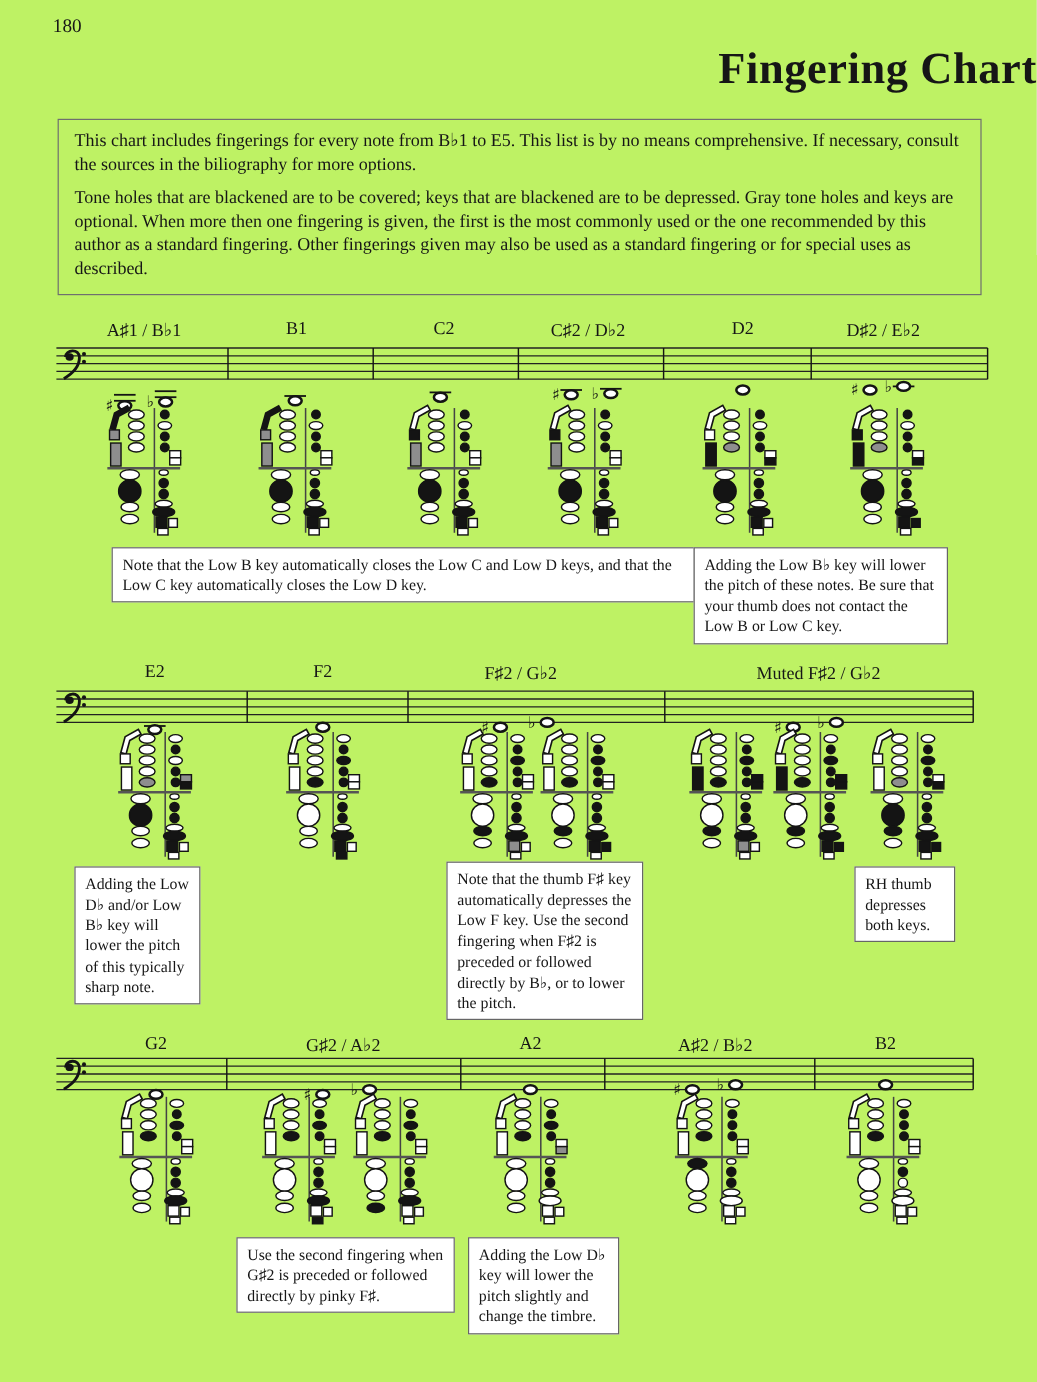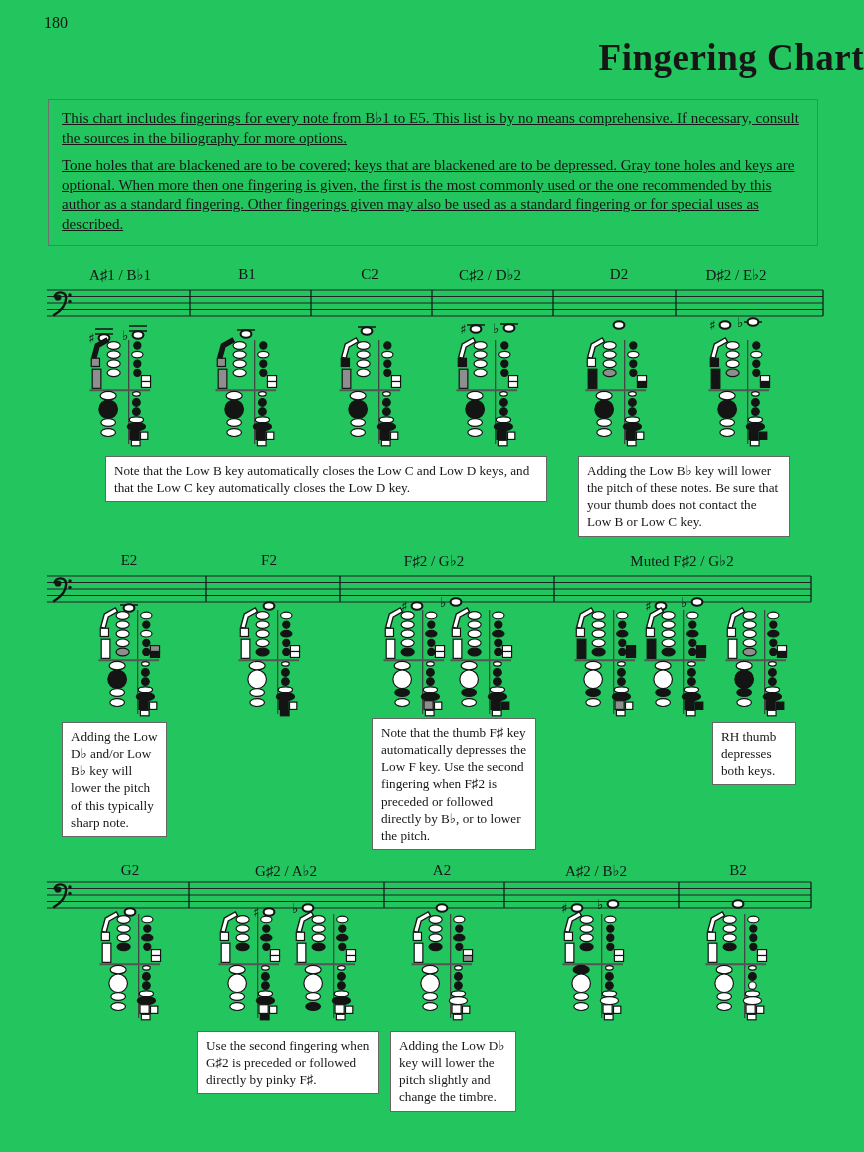--- a/index.html
+++ b/index.html
@@ -1,23 +1,23 @@
 <!DOCTYPE html>
 <html><head>
 <meta charset="utf-8">
 <style>
   html,body{margin:0;padding:0;background:#e8e8e8;}
-  .page{position:relative;width:864px;height:1152px;background:#22c55e;margin:0 auto;
+  .page{position:relative;width:864px;height:1152px;background:#bef264;margin:0 auto;
         font-family:"Liberation Serif", "DejaVu Serif", serif;color:#161616;overflow:hidden;}
   .page-number{position:absolute;left:44px;top:14px;font-size:16px;}
   .title{position:absolute;left:0;top:36px;width:100%;text-align:right;margin:0;
          font-size:37px;font-weight:bold;letter-spacing:.5px;}
   .intro-box{position:absolute;left:48px;top:99px;width:770px;box-sizing:border-box;
              border:1px solid #6f6f6f;padding:9px 13px 11px 13px;font-size:15px;line-height:1.3;}
-  .intro-box p{margin:0;text-decoration:underline;}
+  .intro-box p{margin:0;}
   .intro-box p + p{margin-top:8px;}
   .note-label{position:absolute;transform:translateX(-50%);white-space:nowrap;
               font-size:15px;font-family:"Liberation Serif","DejaVu Sans",serif;}
   .note-box{position:absolute;box-sizing:border-box;border:1px solid #666;background:#fff;
             padding:5px 8px;font-size:13.2px;line-height:1.3;}
   svg.staff, svg.fingering{position:absolute;overflow:visible;}
 </style>
 </head>
 <body>
 
@@ -267,21 +267,21 @@
         <ellipse cx="21" cy="103.5" rx="8" ry="4.3" fill="#ffffff" stroke="#141414" stroke-width="1.3"></ellipse>
         <ellipse cx="52" cy="61" rx="4.2" ry="2.5" fill="#ffffff" stroke="#141414" stroke-width="1.3"></ellipse>
         <circle cx="52" cy="70.5" r="4.2" fill="#141414" stroke="#141414" stroke-width="1.3"></circle>
         <circle cx="52" cy="80.5" r="4.2" fill="#141414" stroke="#141414" stroke-width="1.3"></circle>
         <ellipse cx="52" cy="89.5" rx="7.8" ry="3.2" fill="#ffffff" stroke="#141414" stroke-width="1.3"></ellipse>
         <ellipse cx="52" cy="97" rx="10" ry="4.4" fill="#141414" stroke="#141414" stroke-width="1.3"></ellipse>
         <rect x="45" y="101.5" width="10" height="9.5" fill="#141414" stroke="#141414" stroke-width="1.3"></rect>
         <rect x="56.5" y="103" width="8" height="8" fill="#141414" stroke="#141414" stroke-width="1.3"></rect>
         <rect x="46.5" y="112" width="9.5" height="6" fill="#ffffff" stroke="#141414" stroke-width="1.3"></rect>
       </svg>
-      <div class="note-box" style="left:105px;top:456px;width:442px">Note that the Low B key automatically closes the Low C and Low D keys, and that the Low C key automatically closes the Low D key.</div>
+      <div class="note-box" style="left:93px;top:456px;width:486px">Note that the Low B key automatically closes the Low C and Low D keys, and that the Low C key automatically closes the Low D key.</div>
       <div class="note-box" style="left:578px;top:456px;width:212px">Adding the Low B♭ key will lower the pitch of these notes. Be sure that your thumb does not contact the Low B or Low C key.</div>
       <div class="note-label" style="left:129px;top:552px">E2</div>
       <div class="note-label" style="left:269px;top:552px">F2</div>
       <div class="note-label" style="left:434px;top:552px">F♯2 / G♭2</div>
       <div class="note-label" style="left:682px;top:552px">Muted F♯2 / G♭2</div>
       <svg class="staff" style="left:47px;top:576px" width="764" height="60">
         <line x1="0" x2="764" y1="0" y2="0" stroke="#222222" stroke-width="1.1"></line>
         <line x1="0" x2="764" y1="6.5" y2="6.5" stroke="#222222" stroke-width="1.1"></line>
         <line x1="0" x2="764" y1="13" y2="13" stroke="#222222" stroke-width="1.1"></line>
         <line x1="0" x2="764" y1="19.5" y2="19.5" stroke="#222222" stroke-width="1.1"></line>

